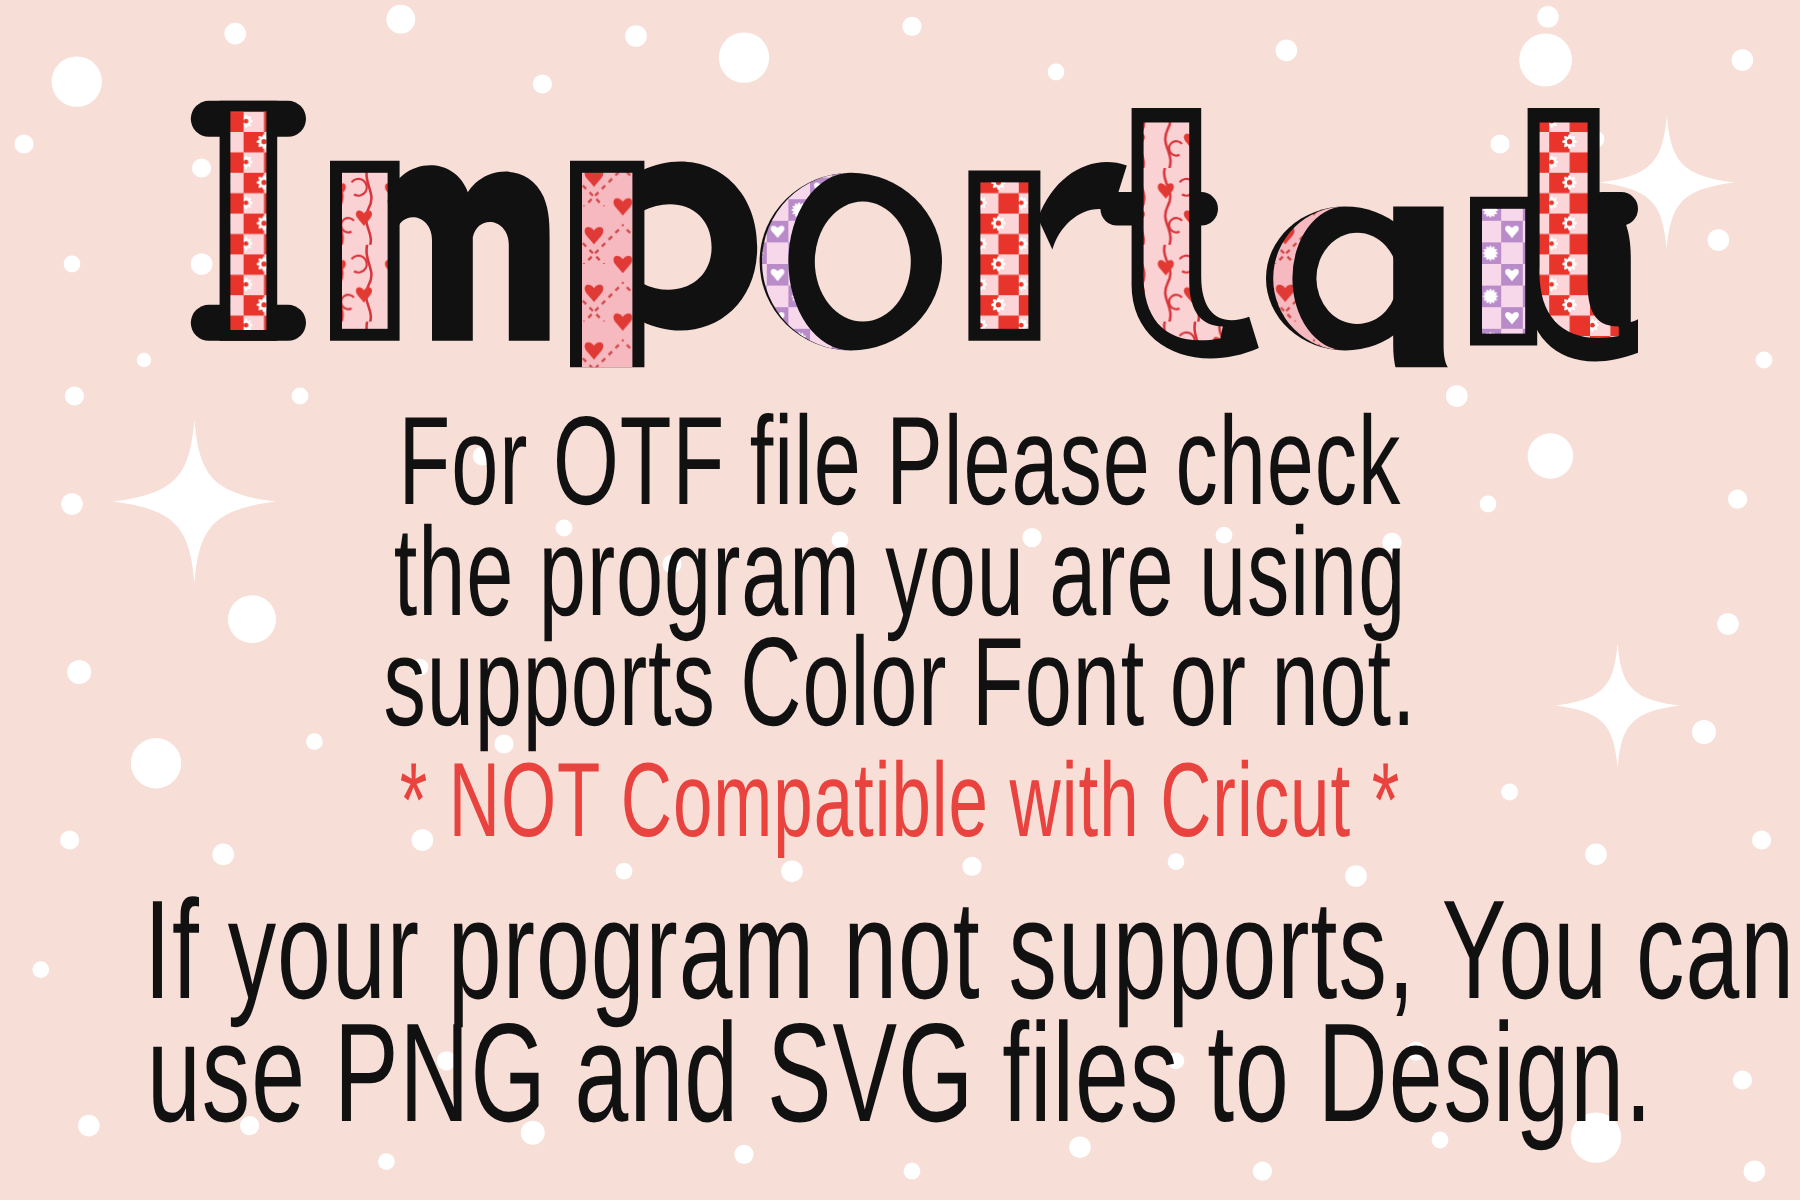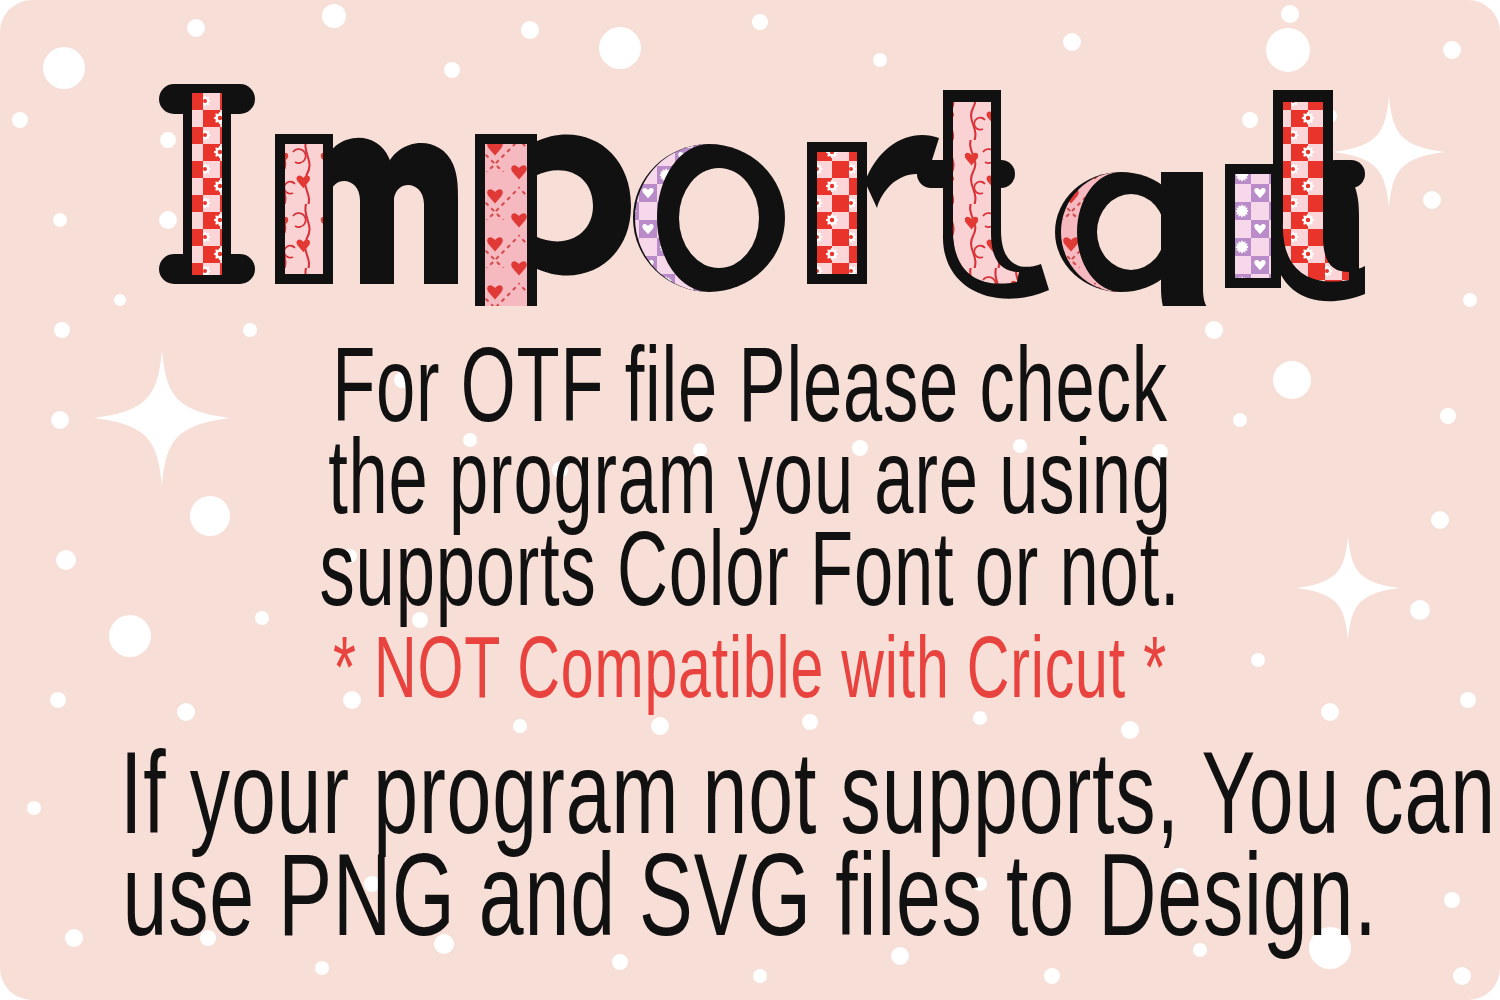--- a/index.html
+++ b/index.html
@@ -6,21 +6,20 @@
   body{
     width:1500px;height:1000px;
     font-family:"Liberation Sans", sans-serif;
     overflow:hidden;
   }
   #stage{
     position:relative;
     width:1500px;height:1000px;
     background:#F7DED6;
     overflow:hidden;
-    border-radius:32px;
   }
   
   #decor{position:absolute;inset:0;pointer-events:none;}
   .dot{position:absolute;border-radius:50%;background:#FFFFFF;}
   .sparkle{position:absolute;}
 
   
   #title-wrap{
     position:absolute;
     left:0;right:0;top:76px;

